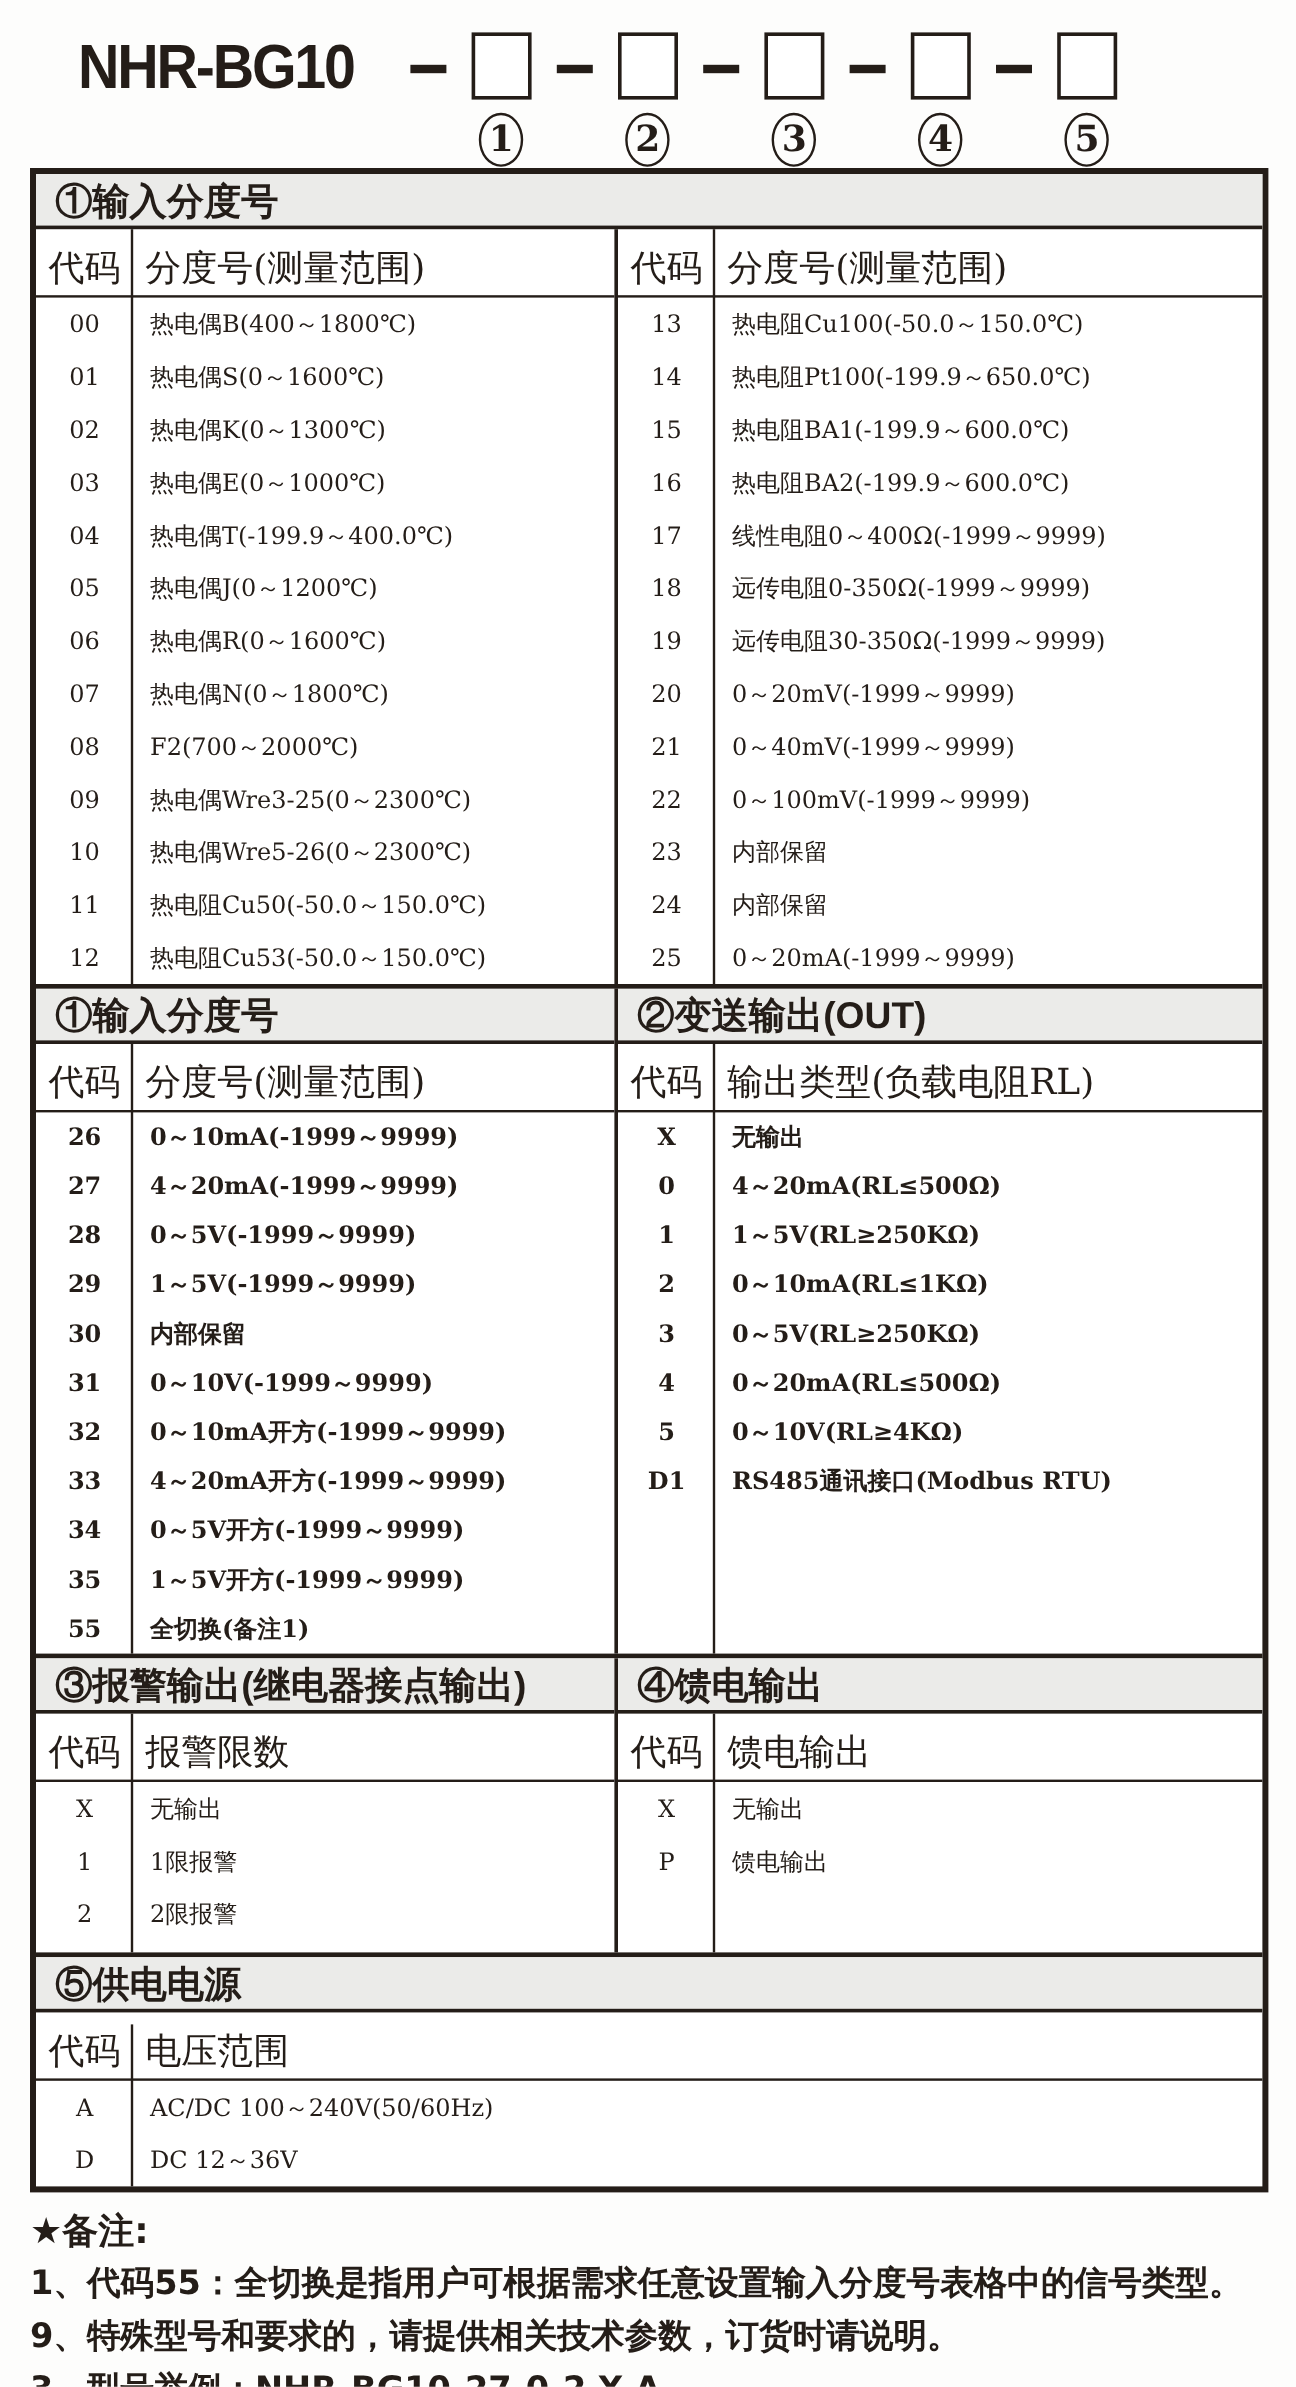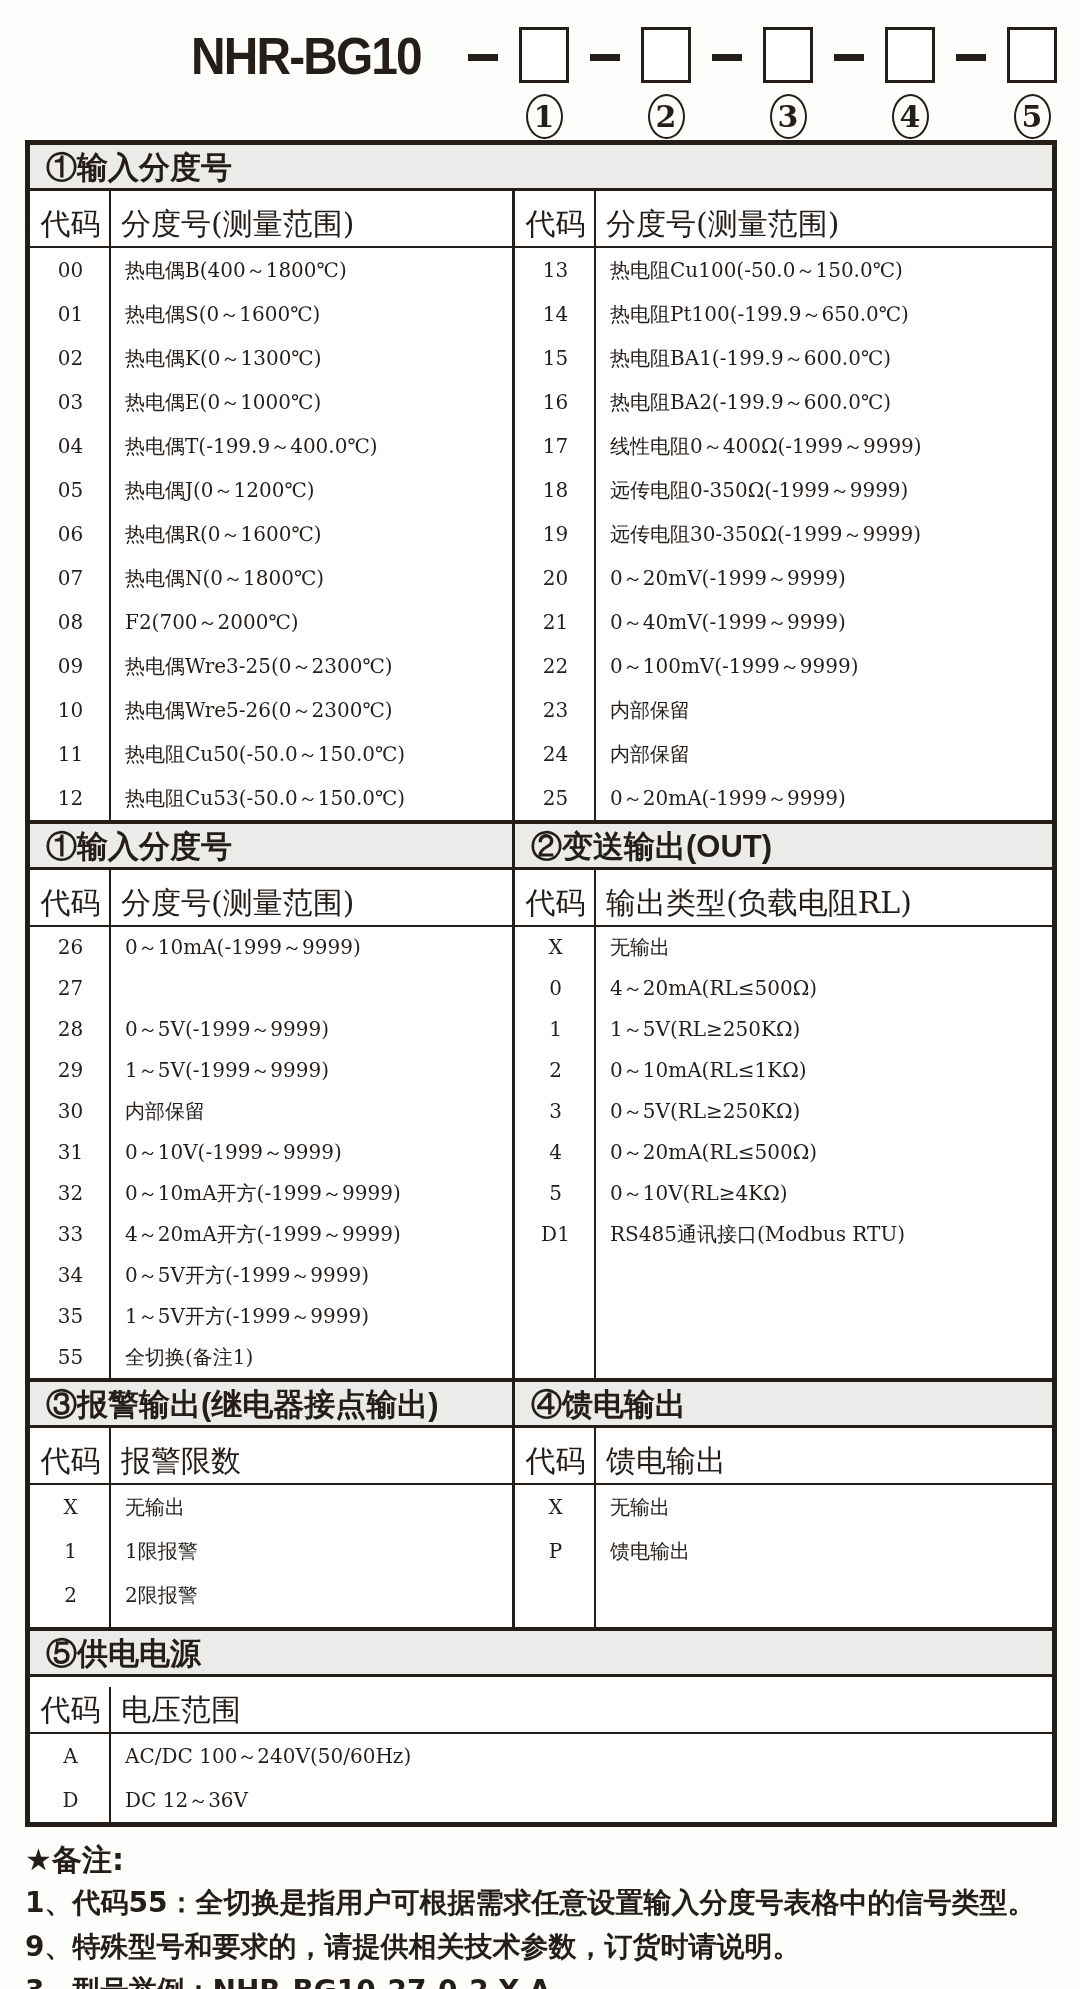--- a/index.html
+++ b/index.html
@@ -5,21 +5,21 @@
   * { margin:0; padding:0; box-sizing:border-box; }
   html,body { background:#fdfdfc; }
   body {
     width:1080px; height:1989px; overflow:hidden;
     font-family:"DejaVu Serif","Liberation Serif",serif;
     color:var(--ink,#241d18);
   }
   .page { padding:16px 23px 0 25px; }
 
   
-  .model-line { display:flex; align-items:flex-start; height:112px;justify-content:flex-end; }
+  .model-line { display:flex; align-items:flex-start; height:112px; }
   .model-name {
     font-family:"Liberation Sans","DejaVu Sans",sans-serif;
     font-weight:bold; font-size:52px; letter-spacing:-2px;
     line-height:60px; margin:10px 6px 0 40px; transform:scaleX(.92); transform-origin:left;
   }
   .dash { width:30px; height:7px; background:var(--ink,#241d18); margin:38px 21px 0 21px; }
   .slot { display:flex; flex-direction:column; align-items:center; }
   .box { width:50px; height:56px; border:3px solid var(--ink,#241d18); background:#fff; margin-top:11px; }
   .circ {
     margin-top:11px; width:37px; height:45px; border:2.5px solid var(--ink,#241d18);
@@ -43,21 +43,21 @@
   .half-r { flex:1; border-left:3px solid var(--ink,#241d18); }
   .tbl { position:relative; flex:1; }
   .vline { position:absolute; top:0; bottom:0; left:79px; width:2px; background:var(--ink,#241d18); }
   .hrow { display:flex; height:47px; border-bottom:2px solid var(--ink,#241d18); font-size:30px;margin-top:10px; }
   .hrow .c1 { width:81px; text-align:center; line-height:46px; }
   .hrow .c2 { flex:1; padding-left:10px; line-height:46px; white-space:nowrap; overflow:hidden; }
   .row { display:flex; height:44px; font-size:20px; }
   .row .c1 { width:81px; text-align:center; line-height:44px; }
   .row .c2 { flex:1; padding-left:14px; line-height:44px; white-space:nowrap; overflow:hidden; }
   .s2 .row { height:41px; }
-  .s2 .row .c1, .s2 .row .c2 { line-height:41px; }
+  .s2 .row .c1, .s2 .row .c2 { line-height:41px;font-weight:bold; }
   .s3 .tbl { padding-bottom:10px; }
 
   
   .notes { margin-top:12px; font-family:"DejaVu Sans","Liberation Sans",sans-serif; font-weight:bold; }
   .notes-title { font-size:30px; line-height:42px; }
   .note-line { font-size:28px; line-height:44px; white-space:nowrap; overflow:hidden; }
 </style>
 </head>
 <body>
 
@@ -264,20 +264,21 @@
             </div>
             <div>
 
                 <div class="row">
                   <span class="c1">26</span>
                   <span class="c2">0～10mA(-1999～9999)</span>
                 </div>
 
                 <div class="row">
                   <span class="c1">27</span>
+                  <span class="c2">4～20mA(-1999～9999)</span>
                 </div>
 
                 <div class="row">
                   <span class="c1">28</span>
                   <span class="c2">0～5V(-1999～9999)</span>
                 </div>
 
                 <div class="row">
                   <span class="c1">29</span>
                   <span class="c2">1～5V(-1999～9999)</span>

